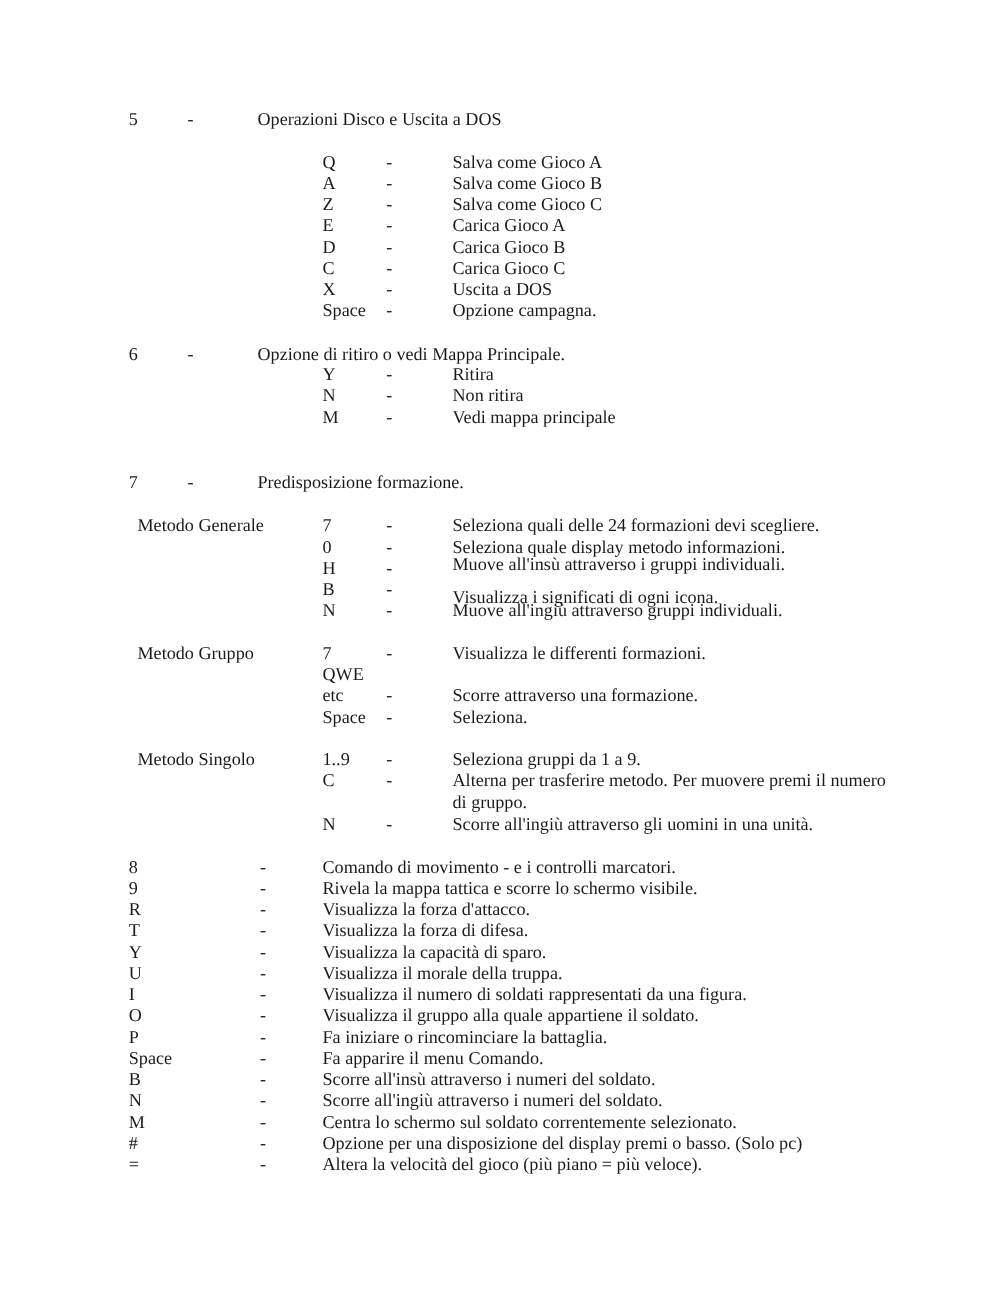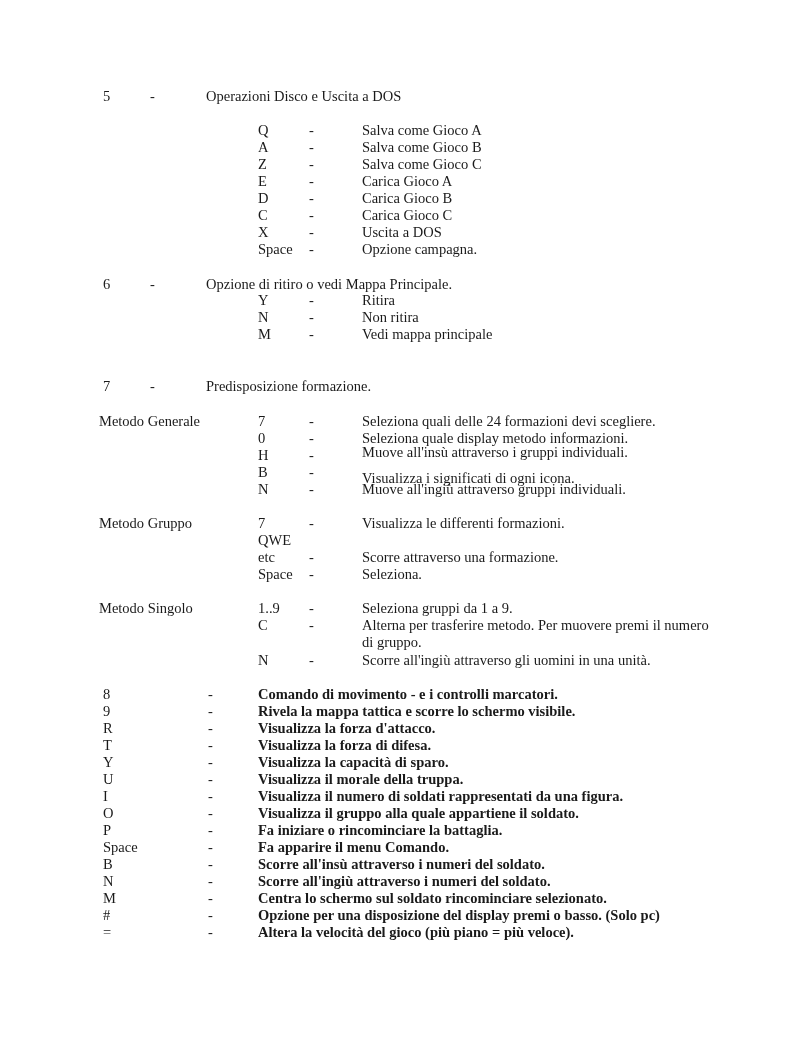--- a/index.html
+++ b/index.html
@@ -5,27 +5,27 @@
   html, body { margin: 0; padding: 0; background: #ffffff; }
   body {
     width: 800px; height: 1047px; position: relative; overflow: hidden;
     font-family: "Liberation Serif", "DejaVu Serif", serif;
     font-size: 14.5px; color: #1a1a1a;
   }
   .line { position: absolute; height: 17px; line-height: 17px; white-space: nowrap; }
   .c-num { left: 103px; }
   .c-dash1 { left: 150px; }
   .c-title { left: 206px; }
-  .c-label { left: 99px; }
+  .c-label { left: 110px; }
   .c-key { left: 258px; }
   .c-dash2 { left: 309px; }
   .c-desc { left: 362px; }
   .c-bkey { left: 103px; }
   .c-bdash { left: 208px; }
-  .c-bdesc { left: 258px; font-weight: bold; }
+  .c-bdesc { left: 258px; }
 </style>
 </head>
 <body>
 
 <div>
 
   <div>
     <div class="line c-num" style="top:88px">5</div>
     <div class="line c-dash1" style="top:88px">-</div>
     <div class="line c-title" style="top:88px">Operazioni Disco e Uscita a DOS</div>
@@ -228,21 +228,21 @@
       <div class="line c-bdesc" style="top:856px">Scorre all'insù attraverso i numeri del soldato.</div>
     </div>
     <div>
       <div class="line c-bkey" style="top:873px">N</div>
       <div class="line c-bdash" style="top:873px">-</div>
       <div class="line c-bdesc" style="top:873px">Scorre all'ingiù attraverso i numeri del soldato.</div>
     </div>
     <div>
       <div class="line c-bkey" style="top:890px">M</div>
       <div class="line c-bdash" style="top:890px">-</div>
-      <div class="line c-bdesc" style="top:890px">Centra lo schermo sul soldato rincominciare selezionato.</div>
+      <div class="line c-bdesc" style="top:890px">Centra lo schermo sul soldato correntemente selezionato.</div>
     </div>
     <div>
       <div class="line c-bkey" style="top:907px">#</div>
       <div class="line c-bdash" style="top:907px">-</div>
       <div class="line c-bdesc" style="top:907px">Opzione per una disposizione del display premi o basso. (Solo pc)</div>
     </div>
     <div>
       <div class="line c-bkey" style="top:924px">=</div>
       <div class="line c-bdash" style="top:924px">-</div>
       <div class="line c-bdesc" style="top:924px">Altera la velocità del gioco (più piano = più veloce).</div>

